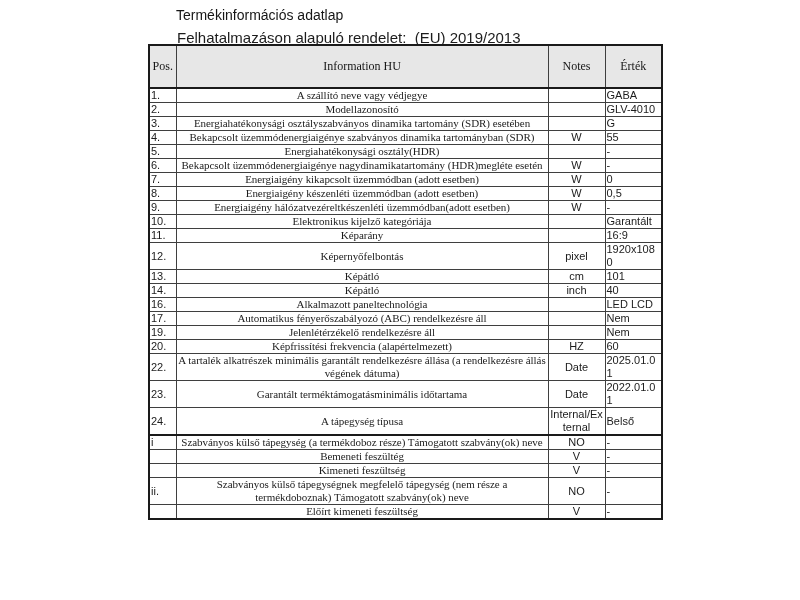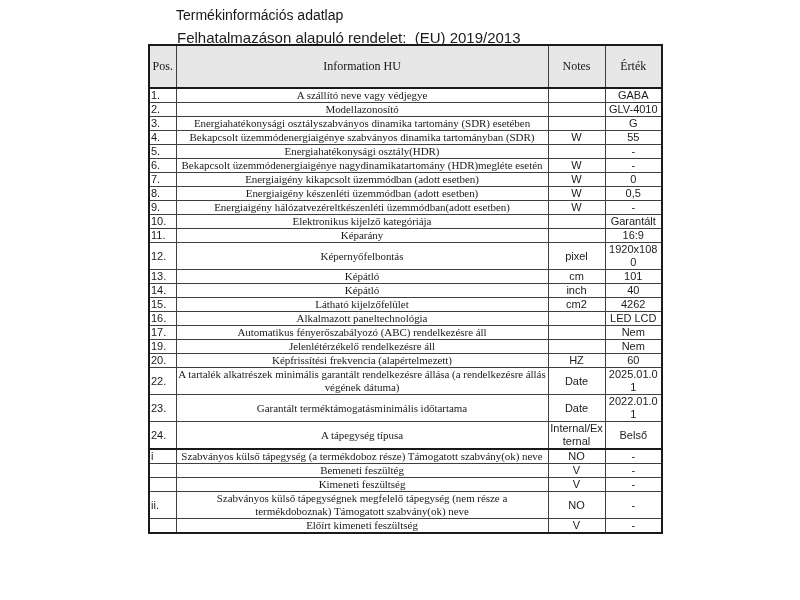--- a/index.html
+++ b/index.html
@@ -65,21 +65,21 @@
     line-height: 13px;
     height: 13px;
     padding: 0 1px;
     vertical-align: middle;
     overflow: hidden;
     color: #1c1c1c;
   }
   td.pos   { text-align: left; padding-left: 3px; }
   td.info  { text-align: center; padding-left: 3px; padding-right: 1px; letter-spacing: -0.05px; font-family: Liberation Serif, serif; }
   td.notes { text-align: center; overflow-wrap: break-word; }
-  td.value { text-align: center; overflow-wrap: break-word; }
+  td.value { text-align: left; overflow-wrap: break-word; }
   tr.thick-top td { border-top: 2px solid #1a1a1a; }
 </style>
 </head>
 <body>
 
 <div class="doc-title">Termékinformációs adatlap</div>
 <div class="doc-subtitle">Felhatalmazáson alapuló rendelet:  (EU) 2019/2013</div>
 
 <table class="datasheet">
   <colgroup>
@@ -175,26 +175,20 @@
         <td class="notes">cm</td>
         <td class="value">101</td>
       </tr>
       <tr>
         <td class="pos">14.</td>
         <td class="info">Képátló</td>
         <td class="notes">inch</td>
         <td class="value">40</td>
       </tr>
       <tr>
-        <td class="pos">15.</td>
-        <td class="info">Látható kijelzőfelület</td>
-        <td class="notes">cm2</td>
-        <td class="value">4262</td>
-      </tr>
-      <tr>
         <td class="pos">16.</td>
         <td class="info">Alkalmazott paneltechnológia</td>
         <td class="notes"></td>
         <td class="value">LED LCD</td>
       </tr>
       <tr>
         <td class="pos">17.</td>
         <td class="info">Automatikus fényerőszabályozó (ABC) rendelkezésre áll</td>
         <td class="notes"></td>
         <td class="value">Nem</td>

